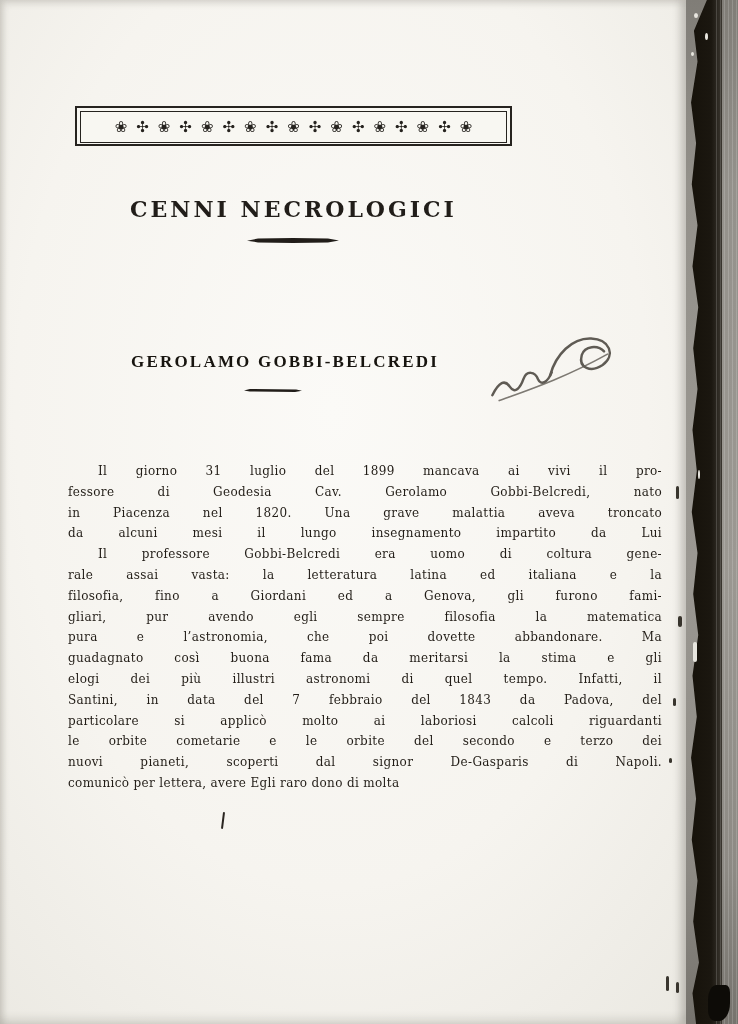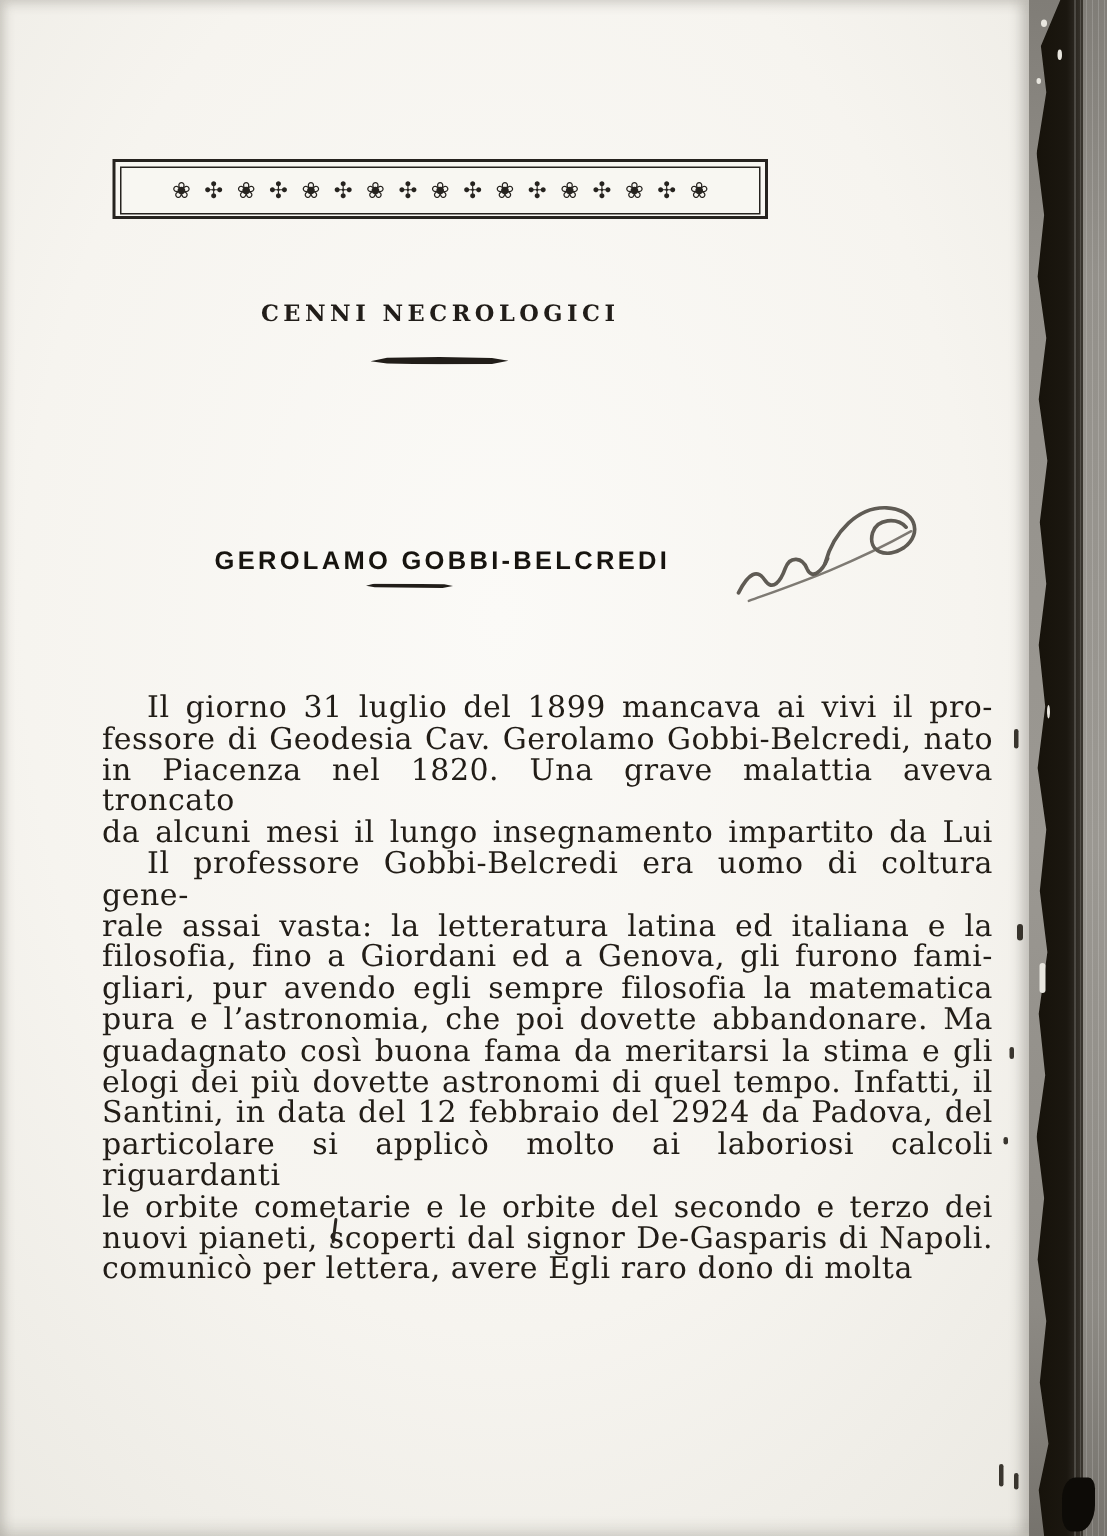--- a/index.html
+++ b/index.html
@@ -29,50 +29,50 @@
   .ornament-glyphs {
     font-family: "DejaVu Sans", sans-serif;
     font-size: 15px; letter-spacing: 9px; color: #26231f;
     white-space: nowrap; padding-left: 9px;
   }
 
   
   .main-title {
     position: absolute; left: 75px; top: 196px; width: 437px; margin: 0;
     text-align: center; font-family: "DejaVu Serif", serif;
-    font-size: 15px; font-weight: bold; letter-spacing: 3px; color: #211d19;
+    font-size: 22px; font-weight: bold; letter-spacing: 3px; color: #211d19;
     line-height: 26px;
   }
   .title-rule {
     position: absolute; left: 247px; top: 238px; width: 92px; height: 5px;
     background: #211d19;
     clip-path: polygon(0 55%, 12% 10%, 50% 0, 88% 12%, 100% 50%, 88% 92%, 50% 100%, 12% 88%);
   }
   .section-title {
-    position: absolute; left: 131px; top: 351px; margin: 12px;
-    font-family: Liberation Sans, sans-serif;
+    position: absolute; left: 131px; top: 351px; margin: 0;
+    font-family: Liberation Serif, serif;
     font-size: 17px; font-weight: bold; letter-spacing: 2.2px; color: #17140f;
     line-height: 22px;
   }
   .heading-rule {
     position: absolute; left: 244px; top: 389px; width: 58px; height: 3px;
     background: #211d19;
     clip-path: polygon(0 50%, 10% 0, 90% 15%, 100% 55%, 88% 100%, 10% 85%);
   }
 
   
   .handwriting {
     position: absolute; left: 478px; top: 330px; width: 150px; height: 72px;
     transform: rotate(-7deg); opacity: 0.88;
   }
 
   
   .body-text {
     position: absolute; left: 68px; top: 461px; width: 594px;
-    font-size: 20px; line-height: 20.8px; letter-spacing: 0.35px;
+    font-size: 12px; line-height: 20.8px; letter-spacing: 0.35px;
     color: #221d17;
   }
   .body-text .line { text-align: justify; text-align-last: justify; }
   .body-text .line.para-first { text-indent: 30px; }
   .body-text .line.para-last { text-align-last: left; }
 
   
   .ink-slash {
     position: absolute; left: 222px; top: 812px; width: 2px; height: 17px;
     background: #2a2520; transform: rotate(7deg); border-radius: 1px;
@@ -141,22 +141,22 @@
       <div class="line para-first">Il giorno 31 luglio del 1899 mancava ai vivi il pro-</div>
       <div class="line">fessore di Geodesia Cav. Gerolamo Gobbi-Belcredi, nato</div>
       <div class="line">in Piacenza nel 1820. Una grave malattia aveva troncato</div>
       <div class="line">da alcuni mesi il lungo insegnamento impartito da Lui</div>
       <div class="line para-first">Il professore Gobbi-Belcredi era uomo di coltura gene-</div>
       <div class="line">rale assai vasta: la letteratura latina ed italiana e la</div>
       <div class="line">filosofia, fino a Giordani ed a Genova, gli furono fami-</div>
       <div class="line">gliari, pur avendo egli sempre filosofia la matematica</div>
       <div class="line">pura e l’astronomia, che poi dovette abbandonare. Ma</div>
       <div class="line">guadagnato così buona fama da meritarsi la stima e gli</div>
-      <div class="line">elogi dei più dovette astronomi di quel tempo. Infatti, il</div>
-      <div class="line">Santini, in data del 12 febbraio del 2924 da Padova, del</div>
+      <div class="line">elogi dei più illustri astronomi di quel tempo. Infatti, il</div>
+      <div class="line">Santini, in data del 7 febbraio del 1843 da Padova, del</div>
       <div class="line">particolare si applicò molto ai laboriosi calcoli riguardanti</div>
       <div class="line">le orbite cometarie e le orbite del secondo e terzo dei</div>
       <div class="line">nuovi pianeti, scoperti dal signor De-Gasparis di Napoli.</div>
       <div class="line para-last">comunicò per lettera, avere Egli raro dono di molta</div>
     </div>
 
   <div class="ink-slash"></div>
   <div class="speck s1"></div>
   <div class="speck s2"></div>
   <div class="speck s3"></div>

